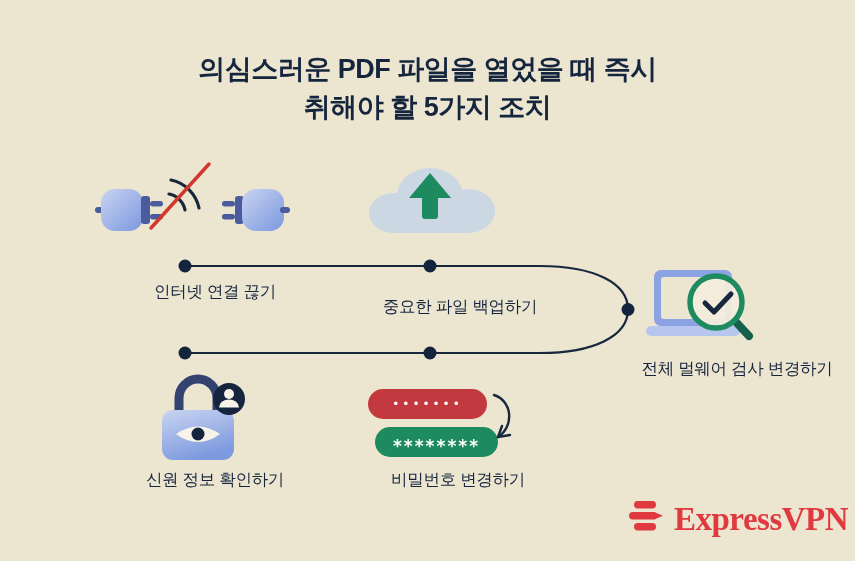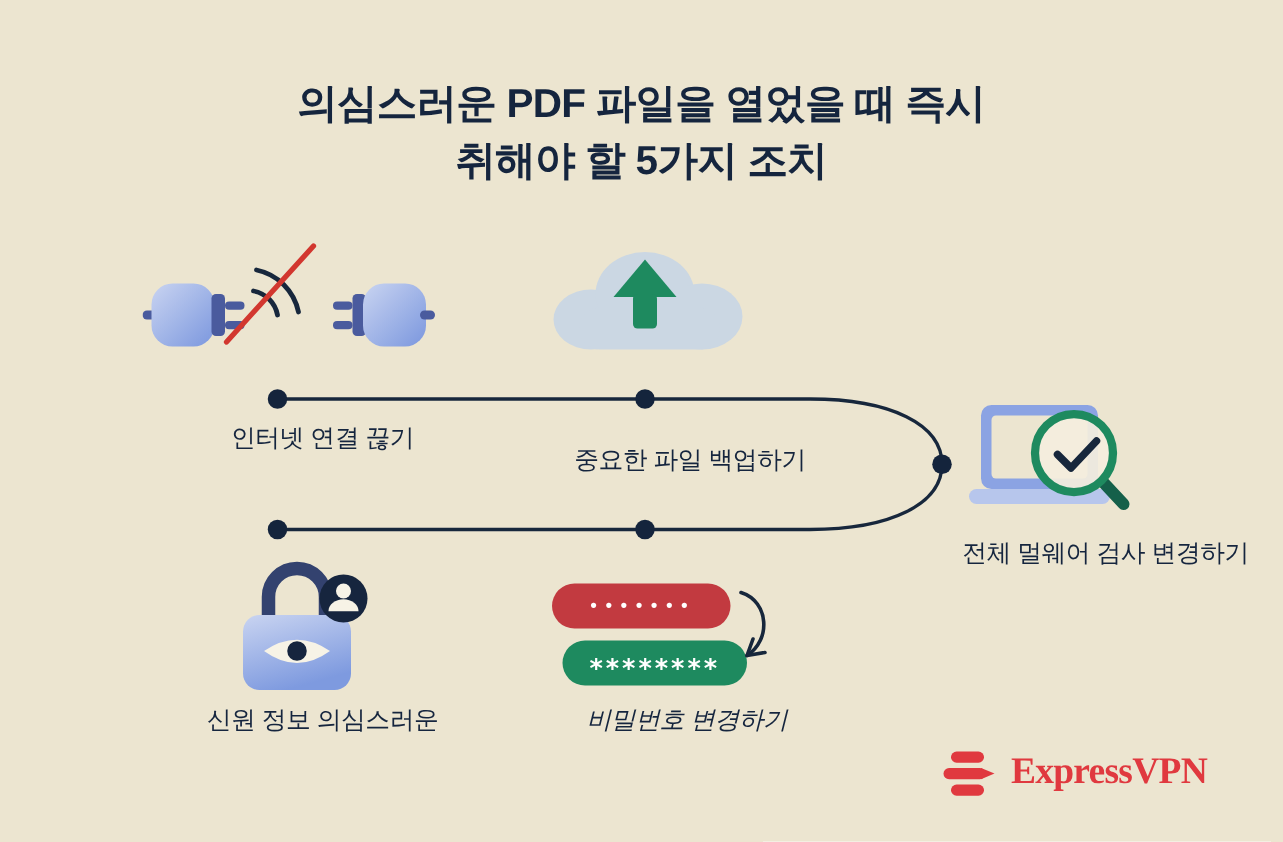--- a/index.html
+++ b/index.html
@@ -25,21 +25,21 @@
     position:absolute; display:flex; align-items:center; justify-content:center;
     border-radius:15px; color:#ffffff; font-family:"DejaVu Sans", sans-serif;
   }
   .pw-old { left:368px; top:389px; width:119px; height:30px; background:#c23a40;
             font-size:12px; letter-spacing:3px; }
   .pw-new { left:375px; top:427px; width:123px; height:30px; background:#1e8a5f;
             font-size:17px; letter-spacing:2px; padding-top:7px; font-weight:700; }
   .brand {
     position:absolute; left:674px; top:501px;
     font-family:"Liberation Serif", serif; font-weight:700;
-    font-size:25px; color:#e0393f; letter-spacing:-0.5px;
+    font-size:33px; color:#e0393f; letter-spacing:-0.5px;
   }
 </style>
 </head>
 <body>
 
 <div class="canvas">
 
   <div class="title">
     <div>의심스러운 PDF 파일을 열었을 때 즉시</div>
     <div>취해야 할 5가지 조치</div>
@@ -123,22 +123,22 @@
     <span>********</span>
   </div>
   <svg class="icon" style="left:489px; top:391px;" width="30" height="52" viewBox="0 0 30 52">
     <path d="M5 4 C 24 10 25 36 9 46" fill="none" stroke="#17273c" stroke-width="2.4" stroke-linecap="round"></path>
     <path d="M9 46 l12 -2 M9 46 l4 -11" fill="none" stroke="#17273c" stroke-width="2.4" stroke-linecap="round"></path>
   </svg>
 
   <div class="step-label" style="left:110px; top:281px; width:150px;">인터넷 연결 끊기</div>
   <div class="step-label" style="left:335px; top:296px; width:190px;">중요한 파일 백업하기</div>
   <div class="step-label" style="left:607px; top:358px; width:200px;">전체 멀웨어 검사 변경하기</div>
-  <div class="step-label" style="left:105px; top:469px; width:160px;">신원 정보 의심스러운</div>
-  <div class="step-label" style="left:348px; top:469px; width:160px;font-style:italic;">비밀번호 변경하기</div>
+  <div class="step-label" style="left:105px; top:469px; width:160px;">신원 정보 확인하기</div>
+  <div class="step-label" style="left:348px; top:469px; width:160px;">비밀번호 변경하기</div>
 
   <svg class="icon" style="left:626px; top:498px;" width="40" height="36" viewBox="0 0 40 36">
     <rect x="8" y="3" width="22" height="7.5" rx="3.7" fill="#e0393f"></rect>
     <rect x="3" y="14" width="28" height="7.5" rx="3.7" fill="#e0393f"></rect>
     <polygon points="28,14 37,17.7 28,21.5" fill="#e0393f"></polygon>
     <rect x="8" y="25" width="22" height="7.5" rx="3.7" fill="#e0393f"></rect>
   </svg>
   <div class="brand">ExpressVPN</div>
 
 </div>

